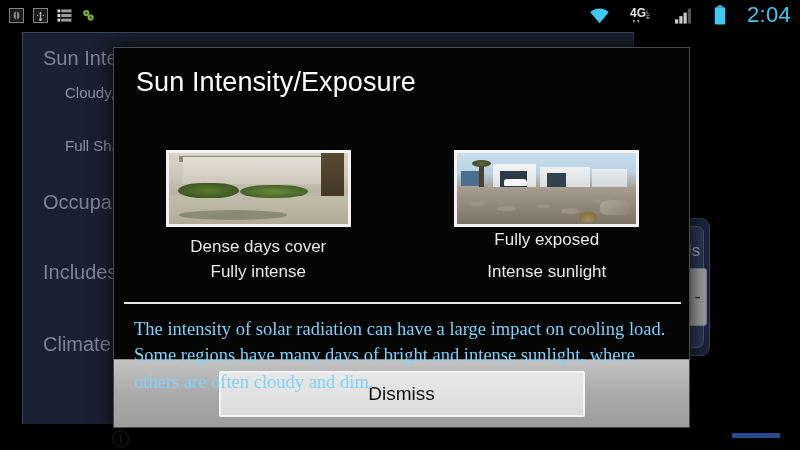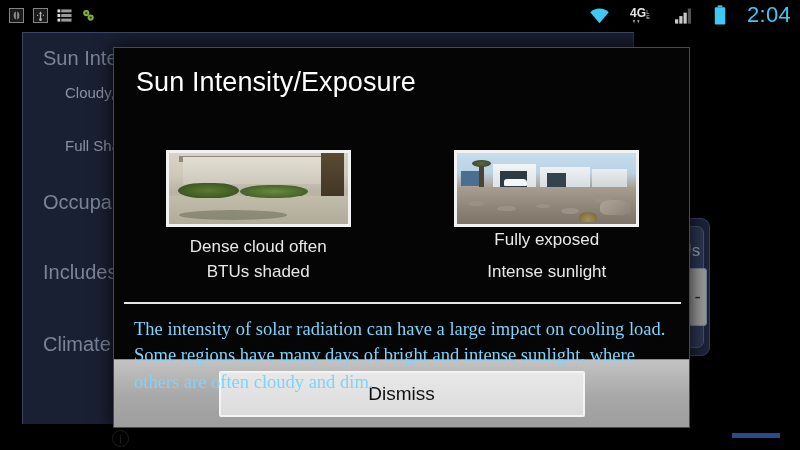--- a/index.html
+++ b/index.html
@@ -389,22 +389,22 @@
             <div class="shade-scene">
               <div class="shade-roof"></div>
               <div class="shade-house"></div>
               <div class="shade-tree"></div>
               <div class="shade-ground"></div>
               <div class="shade-bush1"></div>
               <div class="shade-bush2"></div>
               <div class="shade-shadow"></div>
             </div>
           </div>
-          <div class="caption">Dense cloud often</div>
-          <div class="caption" style="margin-top:2px;">BTUs shaded</div>
+          <div class="caption">Dense days cover</div>
+          <div class="caption" style="margin-top:2px;">Fully intense</div>
         </div>
 
         <div class="img-col">
           <div class="thumb">
             <div class="sun-scene">
               <div class="sun-sky"></div>
               <div class="sun-bldg1"></div>
               <div class="sun-bldg2"></div>
               <div class="sun-bldg3"></div>
               <div class="sun-blue"></div>

